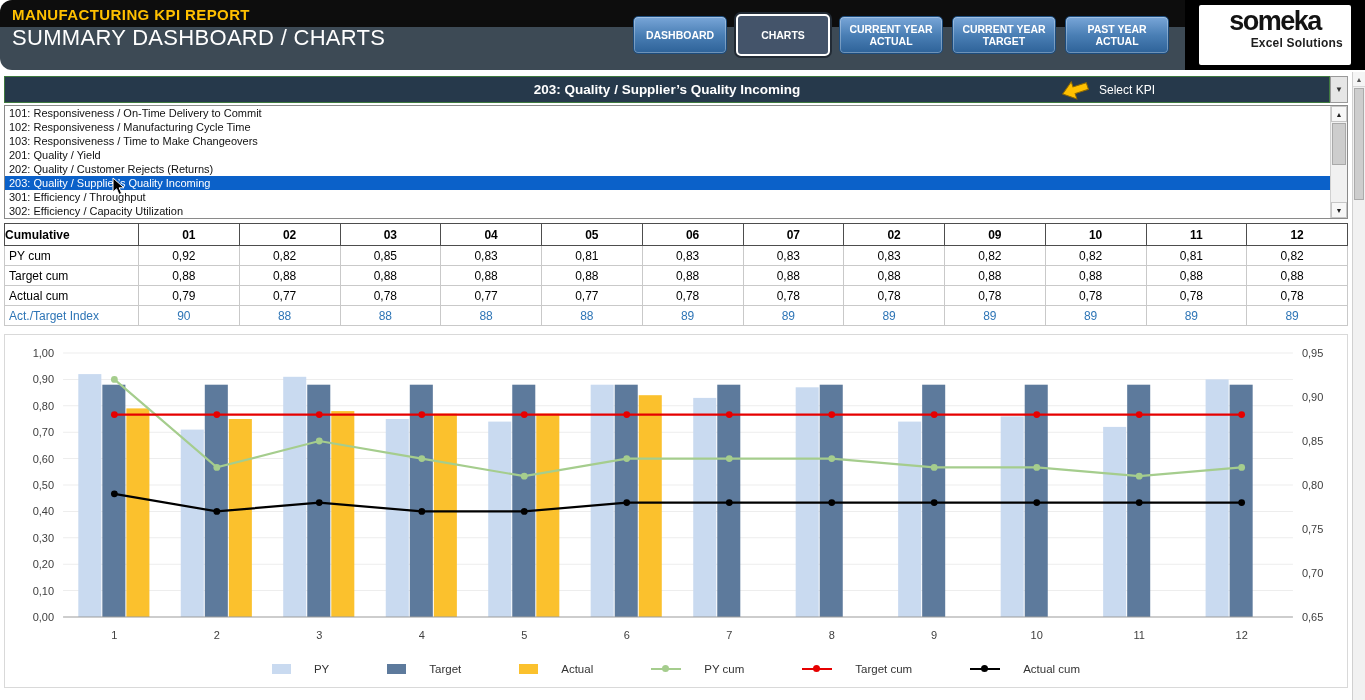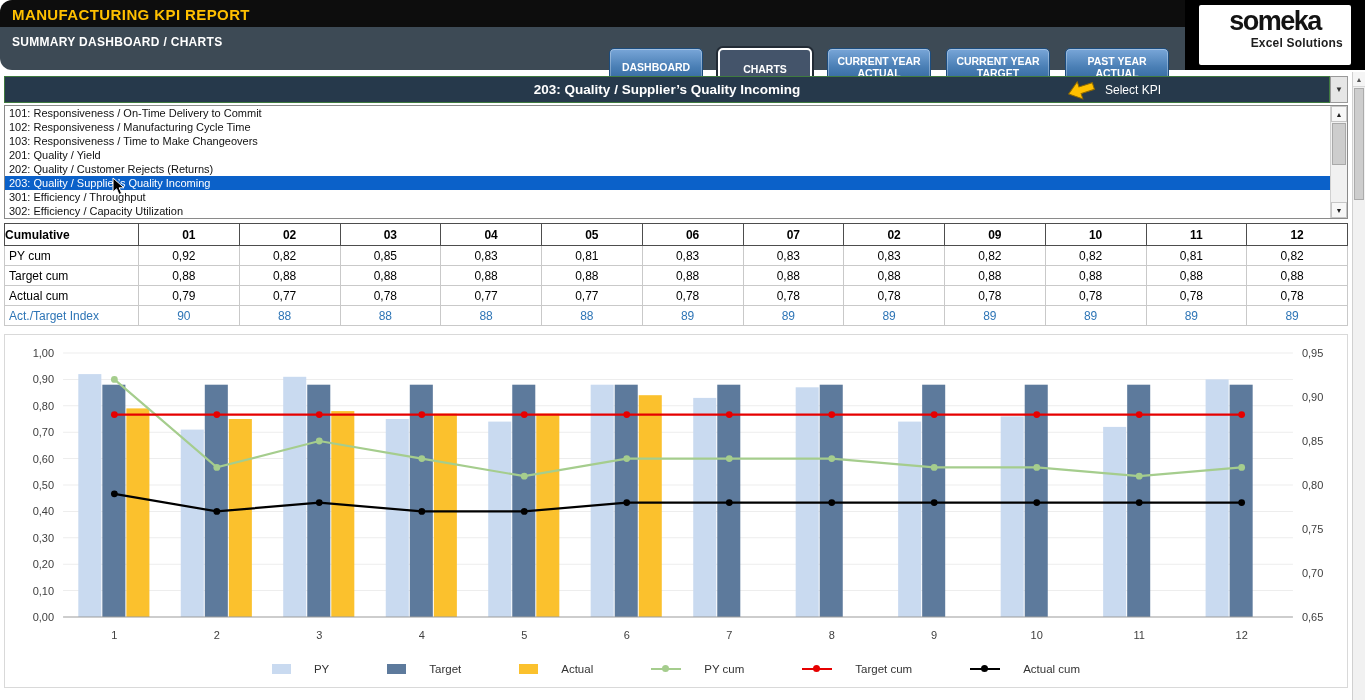--- a/index.html
+++ b/index.html
@@ -5,43 +5,43 @@
   * { box-sizing: border-box; margin: 0; padding: 0; }
   html,body { width:1365px; height:700px; overflow:hidden; background:#fff;
     font-family:"Liberation Sans", sans-serif; }
   .app { position:relative; width:1365px; height:700px; background:#fff; }
 
   
   header { height:70px; display:flex; align-items:stretch;
     background:linear-gradient(to bottom,#0d0d0d 0,#0d0d0d 27px,#3d4a55 27px,#3d4a55 100%);border-radius:12px; }
   .hdr-text { padding:4px 0 0 12px; flex:0 0 auto; }
   .hdr-title { color:#ffc000; font-weight:bold; font-size:15px; letter-spacing:.4px; line-height:21px; }
-  .hdr-sub { color:#fff; font-weight:bold; font-size:12px; margin-top:10px; letter-spacing:.3px; }
-  nav { display:flex; gap:15px; margin-left:auto; padding-right:16px;margin-top:48px; }
+  .hdr-sub { color:#fff; font-weight:normal; font-size:22px; margin-top:0; letter-spacing:.3px; }
+  nav { display:flex; gap:9px; align-items:center; margin-left:auto; padding-right:16px; }
   .nav-btn { min-width:94px; max-width:104px; height:38px; border-radius:5px; color:#fff;
     font-weight:bold; font-size:10.5px; line-height:12.5px; text-align:center;
     background:linear-gradient(180deg,#79a6d8 0%,#4a7fb5 50%,#2e6298 100%);
     border:1px solid #1d4c7c; box-shadow:inset 0 0 0 1px rgba(255,255,255,.3);
     display:flex; align-items:center; justify-content:center; padding:2px 6px; cursor:pointer;
     font-family:"Liberation Sans", sans-serif; }
   .nav-btn.active { background:#44546a; border:2px solid #fff; box-shadow:0 0 0 2px #222b35; height:42px; }
   .logo-zone { background:#000; display:flex; align-items:center; padding:0 14px; }
   .logo-card { background:#fff; border-radius:2px; width:152px; height:60px; padding:2px 8px 0 8px; }
   .logo-brand { font-size:27px; font-weight:bold; color:#131313; letter-spacing:-1.5px;
     line-height:29px; text-align:center; }
   .logo-tag { font-size:12px; color:#1e1e1e; font-weight:bold; text-align:right; letter-spacing:.2px; }
 
   
   .content { position:absolute; top:74px; left:2px; right:15px; bottom:0; }
 
   .kpi-row { display:flex; align-items:stretch; height:27px; margin:2px 2px 0 2px; }
   .kpi-bar { flex:1; background:#26394b; border:1px solid #3f7a3f; position:relative;
     display:flex; align-items:center; justify-content:center; cursor:pointer; }
   .kpi-title { color:#fff; font-weight:bold; font-size:13.5px; }
-  .kpi-hint { position:absolute; right:168px; display:flex; align-items:center; gap:9px;
+  .kpi-hint { position:absolute; right:174px; display:flex; align-items:center; gap:9px;
     color:#fff; font-size:12px; }
   .dd-btn { width:18px; background:#e6e6e6; border:1px solid #999; display:flex;
     align-items:center; justify-content:center; font-size:8px; color:#333; cursor:pointer; }
 
   .dropdown { position:relative; margin:2px 2px 0 2px; background:#fff; border:1px solid #8a8a8a; }
   .dd-item { font-size:11px; line-height:14px; padding:0 4px; color:#111; cursor:pointer; white-space:nowrap; }
   .dd-item.selected { background:#0b61c9; color:#fff; }
   .dd-scroll { position:absolute; top:0; right:0; bottom:0; width:17px; background:#f1f1f1;
     border-left:1px solid #d0d0d0; display:flex; flex-direction:column; }
   .dd-arrow { height:16px; background:#f7f7f7; border:1px solid #c6c6c6; font-size:7px;

